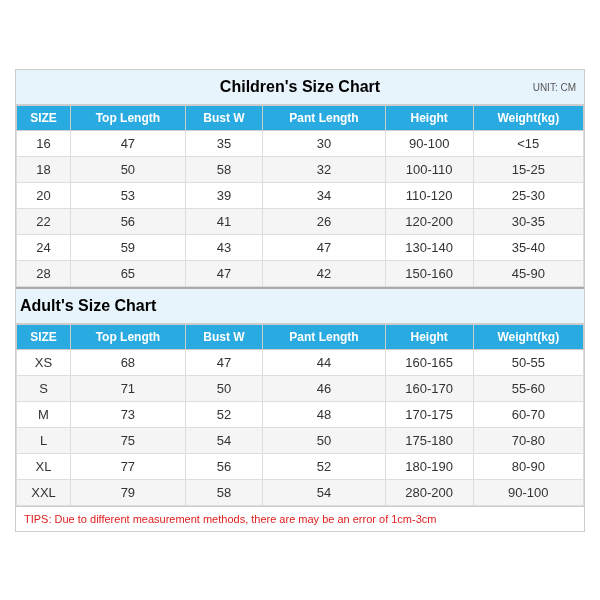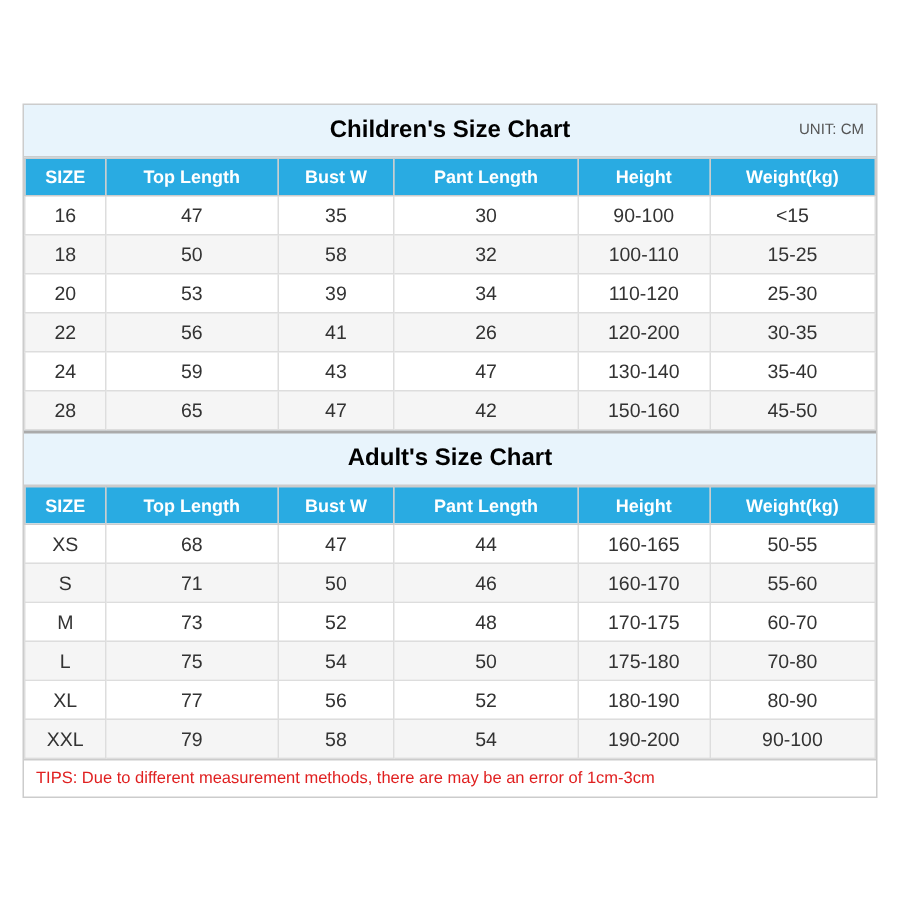--- a/index.html
+++ b/index.html
@@ -56,21 +56,21 @@
       color: #333;
     }
     tr:nth-child(even) td {
       background: #f5f5f5;
     }
     tr:nth-child(odd) td {
       background: #fff;
     }
     .adult-section-header {
       background: #e8f4fc;
-      text-align: center;
+      text-align: left;
       font-size: 16px;
       font-weight: bold;
       padding: 8px 4px;
       border-top: 2px solid #aaa;
       border-bottom: 1px solid #ccc;
     }
     .tips {
       padding: 6px 8px;
       font-size: 11px;
       color: #e02020;
@@ -139,21 +139,21 @@
           <td>47</td>
           <td>130-140</td>
           <td>35-40</td>
         </tr>
         <tr>
           <td>28</td>
           <td>65</td>
           <td>47</td>
           <td>42</td>
           <td>150-160</td>
-          <td>45-50</td>
+          <td>45-90</td>
         </tr>
       </tbody>
   </table>
 
   <div class="adult-section-header">
     <span>Adult's Size Chart</span>
   </div>
 
   <table>
     <thead>
@@ -205,21 +205,21 @@
           <td>56</td>
           <td>52</td>
           <td>180-190</td>
           <td>80-90</td>
         </tr>
         <tr>
           <td>XXL</td>
           <td>79</td>
           <td>58</td>
           <td>54</td>
-          <td>190-200</td>
+          <td>280-200</td>
           <td>90-100</td>
         </tr>
       </tbody>
   </table>
 
   <div class="tips">TIPS: Due to different measurement methods, there are may be an error of 1cm-3cm</div>
 
 </div>
 
 </body></html>

